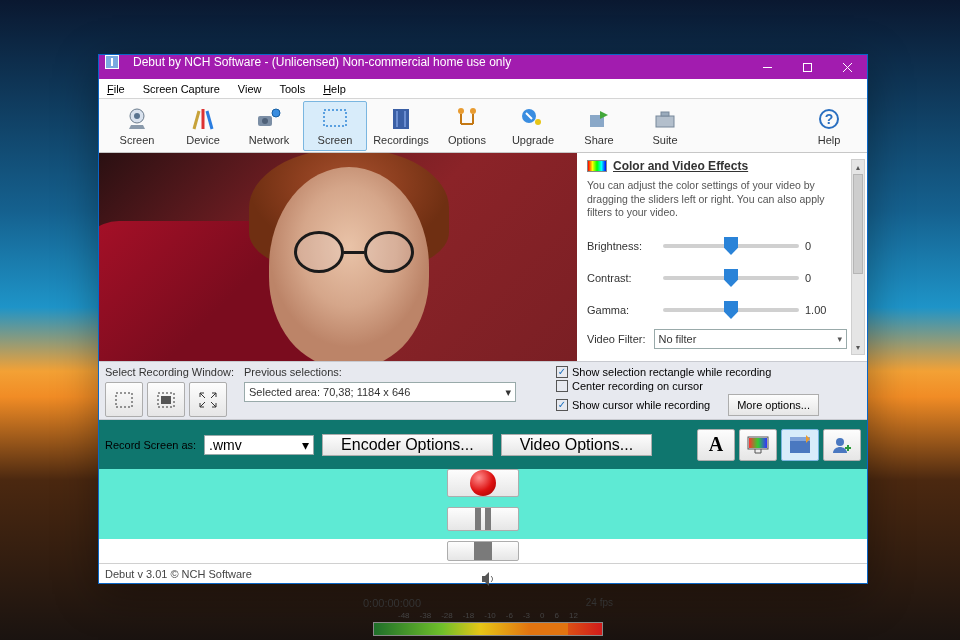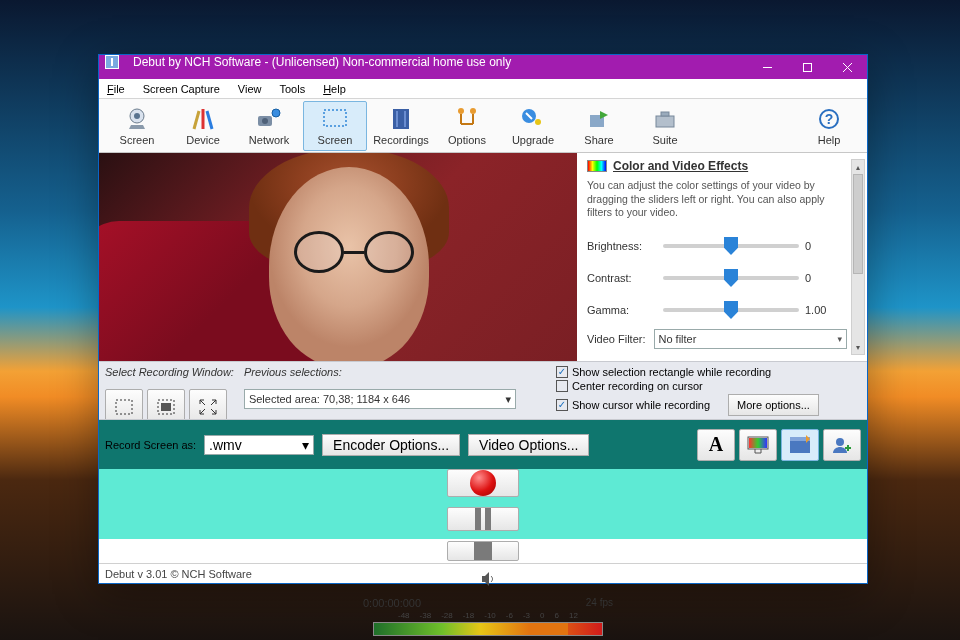--- a/index.html
+++ b/index.html
@@ -82,37 +82,37 @@
 .vscroll { width: 14px; background: #e5e5e5; border: 1px solid #cfcfcf; display: flex; flex-direction: column; }
 .vscroll .arr { height: 14px; display: flex; align-items: center; justify-content: center; font-size: 8px; color: #555;}
 .vscroll .trackv { flex:1; position: relative; }
 .vscroll .thumv { position: absolute; top: 0; left: 1px; right: 1px; height: 60%; background: #cdcdcd; border: 1px solid #b5b5b5;}
 
 .selectbar {
   height: 58px; background: #e7e9ef; display: flex; align-items: flex-start; padding: 4px 6px; gap: 10px;
   border-top: 1px solid #c8cad0;
 }
 .selgrp { font-size: 11px; color: #333;}
-.selgrp .lbl2 { margin-bottom: 11px; font-style: italic; }
+.selgrp .lbl2 { margin-bottom: 4px; }
 .selicons { display: flex; gap: 4px; }
 .sqbtn { width: 38px; height: 35px; border: 1px solid #adadad; background: linear-gradient(#fdfdfd,#e6e6e6);
   display: flex; align-items: center; justify-content: center; border-radius: 2px; }
 .prev-sel .sel2 { width: 272px; height: 20px; border: 1px solid #9aa; background: #fff; font-size: 11px; padding: 0 4px;
   display: flex; align-items: center; justify-content: space-between; }
 .checkgrp { margin-left: 30px; font-size: 11px; display: flex; flex-direction: column; gap: 2px; }
 .checkrow { display: flex; align-items: center; gap: 4px; }
 .cbox { width: 12px; height: 12px; border: 1px solid #555; display: flex; align-items: center; justify-content: center; font-size: 10px; color: #1a6fbf; line-height: 1; }
 .moreopt { height: 22px; padding: 0 8px; border: 1px solid #adadad; background: linear-gradient(#fdfdfd,#e6e6e6); font-size: 11px; display: inline-flex; align-items: center; margin-left: auto; }
 
 .recordbar {
   height: 50px; background: #0f766e; display: flex; align-items: center; padding: 0 6px; gap: 8px;
   border-top: 1px solid #c8cad0; font-size: 11px;
 }
 .fmtsel { width: 110px; height: 20px; border: 1px solid #9aa; background: #fff; padding: 0 4px; display: flex; align-items: center; justify-content: space-between; font-size: 14px;}
-.optbtn { height: 22px; padding: 0 10px; border: 1px solid #adadad; background: linear-gradient(#fdfdfd,#e6e6e6); font-size: 14px; display: inline-flex; align-items: center;}
+.optbtn { height: 22px; padding: 0 18px; border: 1px solid #adadad; background: linear-gradient(#fdfdfd,#e6e6e6); font-size: 16px; display: inline-flex; align-items: center;}
 .tgroup { margin-left: auto; display: flex; }
 .sqtool { width: 38px; height: 32px; border: 1px solid #adadad; background: linear-gradient(#fdfdfd,#e6e6e6); display: flex; align-items: center; justify-content: center; margin-left: 4px; border-radius: 2px;}
 .sqtool.sel { background: #d8ecfa; border-color: #7ab6e0; }
 
 .controlbar {
   height: 70px; background: #5eead4; display: flex; align-items: center; padding: 0 18px; gap: 10px; flex-direction: column;
 }
 .bigbtn { width: 72px; height: 50px; border: 1px solid #adadad; background: linear-gradient(#fdfdfd,#e6e6e6);
   display: flex; align-items: center; justify-content: center; border-radius: 2px; }
 .reddot { width: 26px; height: 26px; border-radius: 50%; background: radial-gradient(circle at 35% 30%, #ff8c8c, #d11 55%, #900); }

